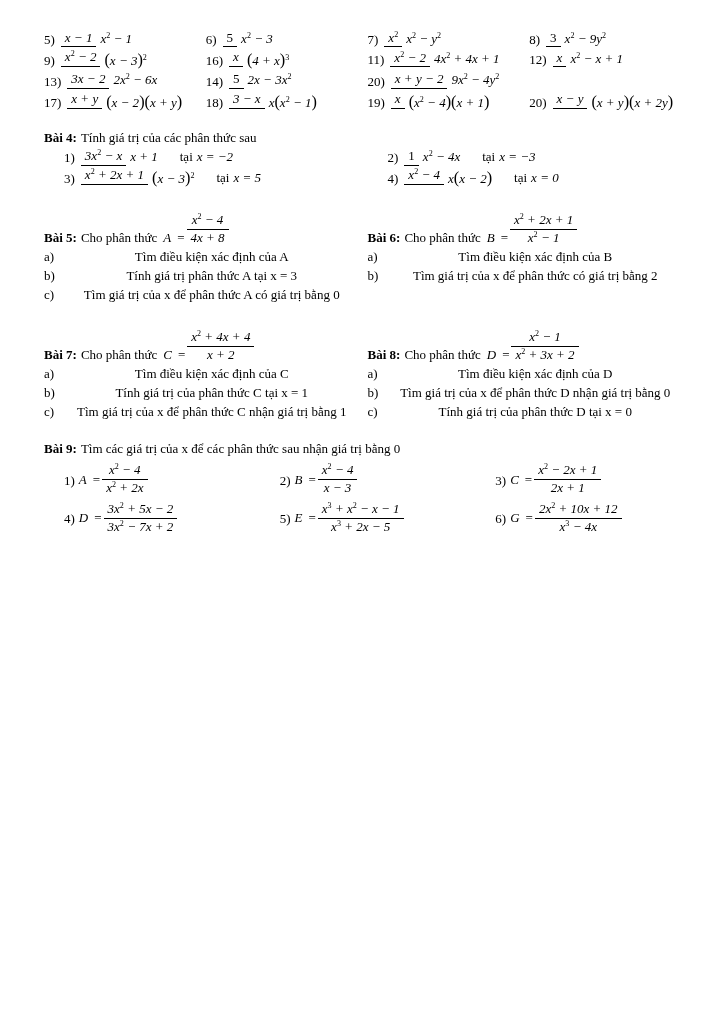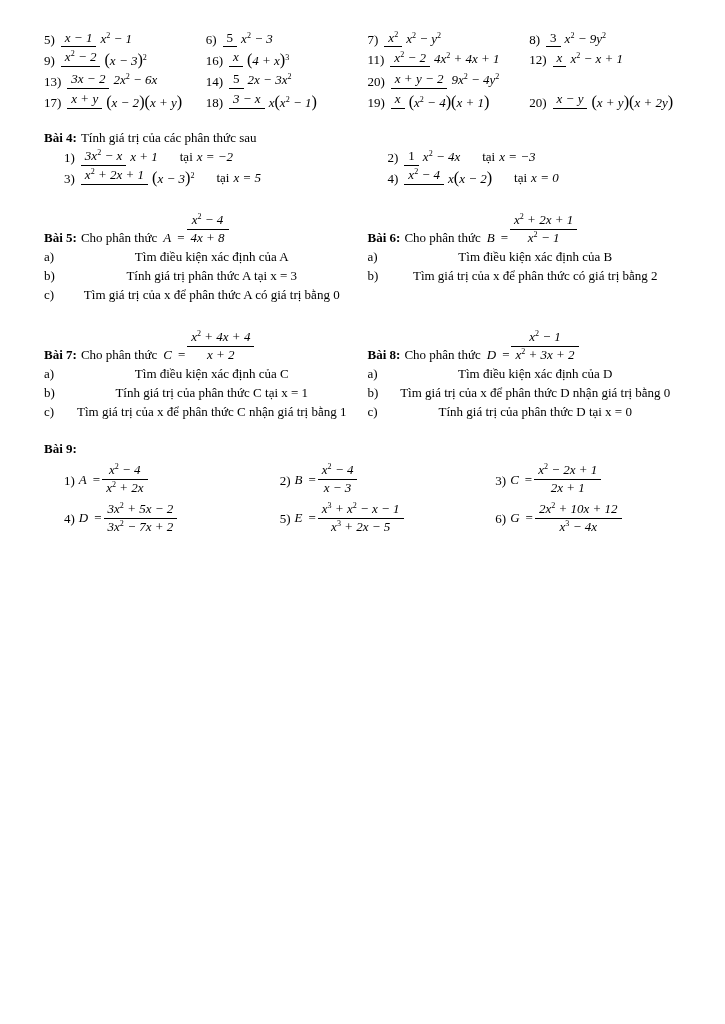--- a/index.html
+++ b/index.html
@@ -384,20 +384,21 @@
         <li>
           <span class="lbl">c)</span>
           <span class="txt">Tính giá trị của phân thức D tại x = 0</span>
         </li>
       </ul>
     </div>
   </div>
 
   <div class="blockline">
     <span class="bai">Bài 9:</span>
+    <span>Tìm các giá trị của x để các phân thức sau nhận giá trị bằng 0</span>
   </div>
 
   <div class="row4" style="margin-top:6px">
     <div class="cell indent" style="width:33.33%">
       <span class="num-label">1)</span>
       <span class="mi">A</span>
       <span class="spacer"></span>
       <span class="mn">=</span>
       <span class="frac">
         <span class="num mi">x<sup class="exp">2</sup> − 4</span>

